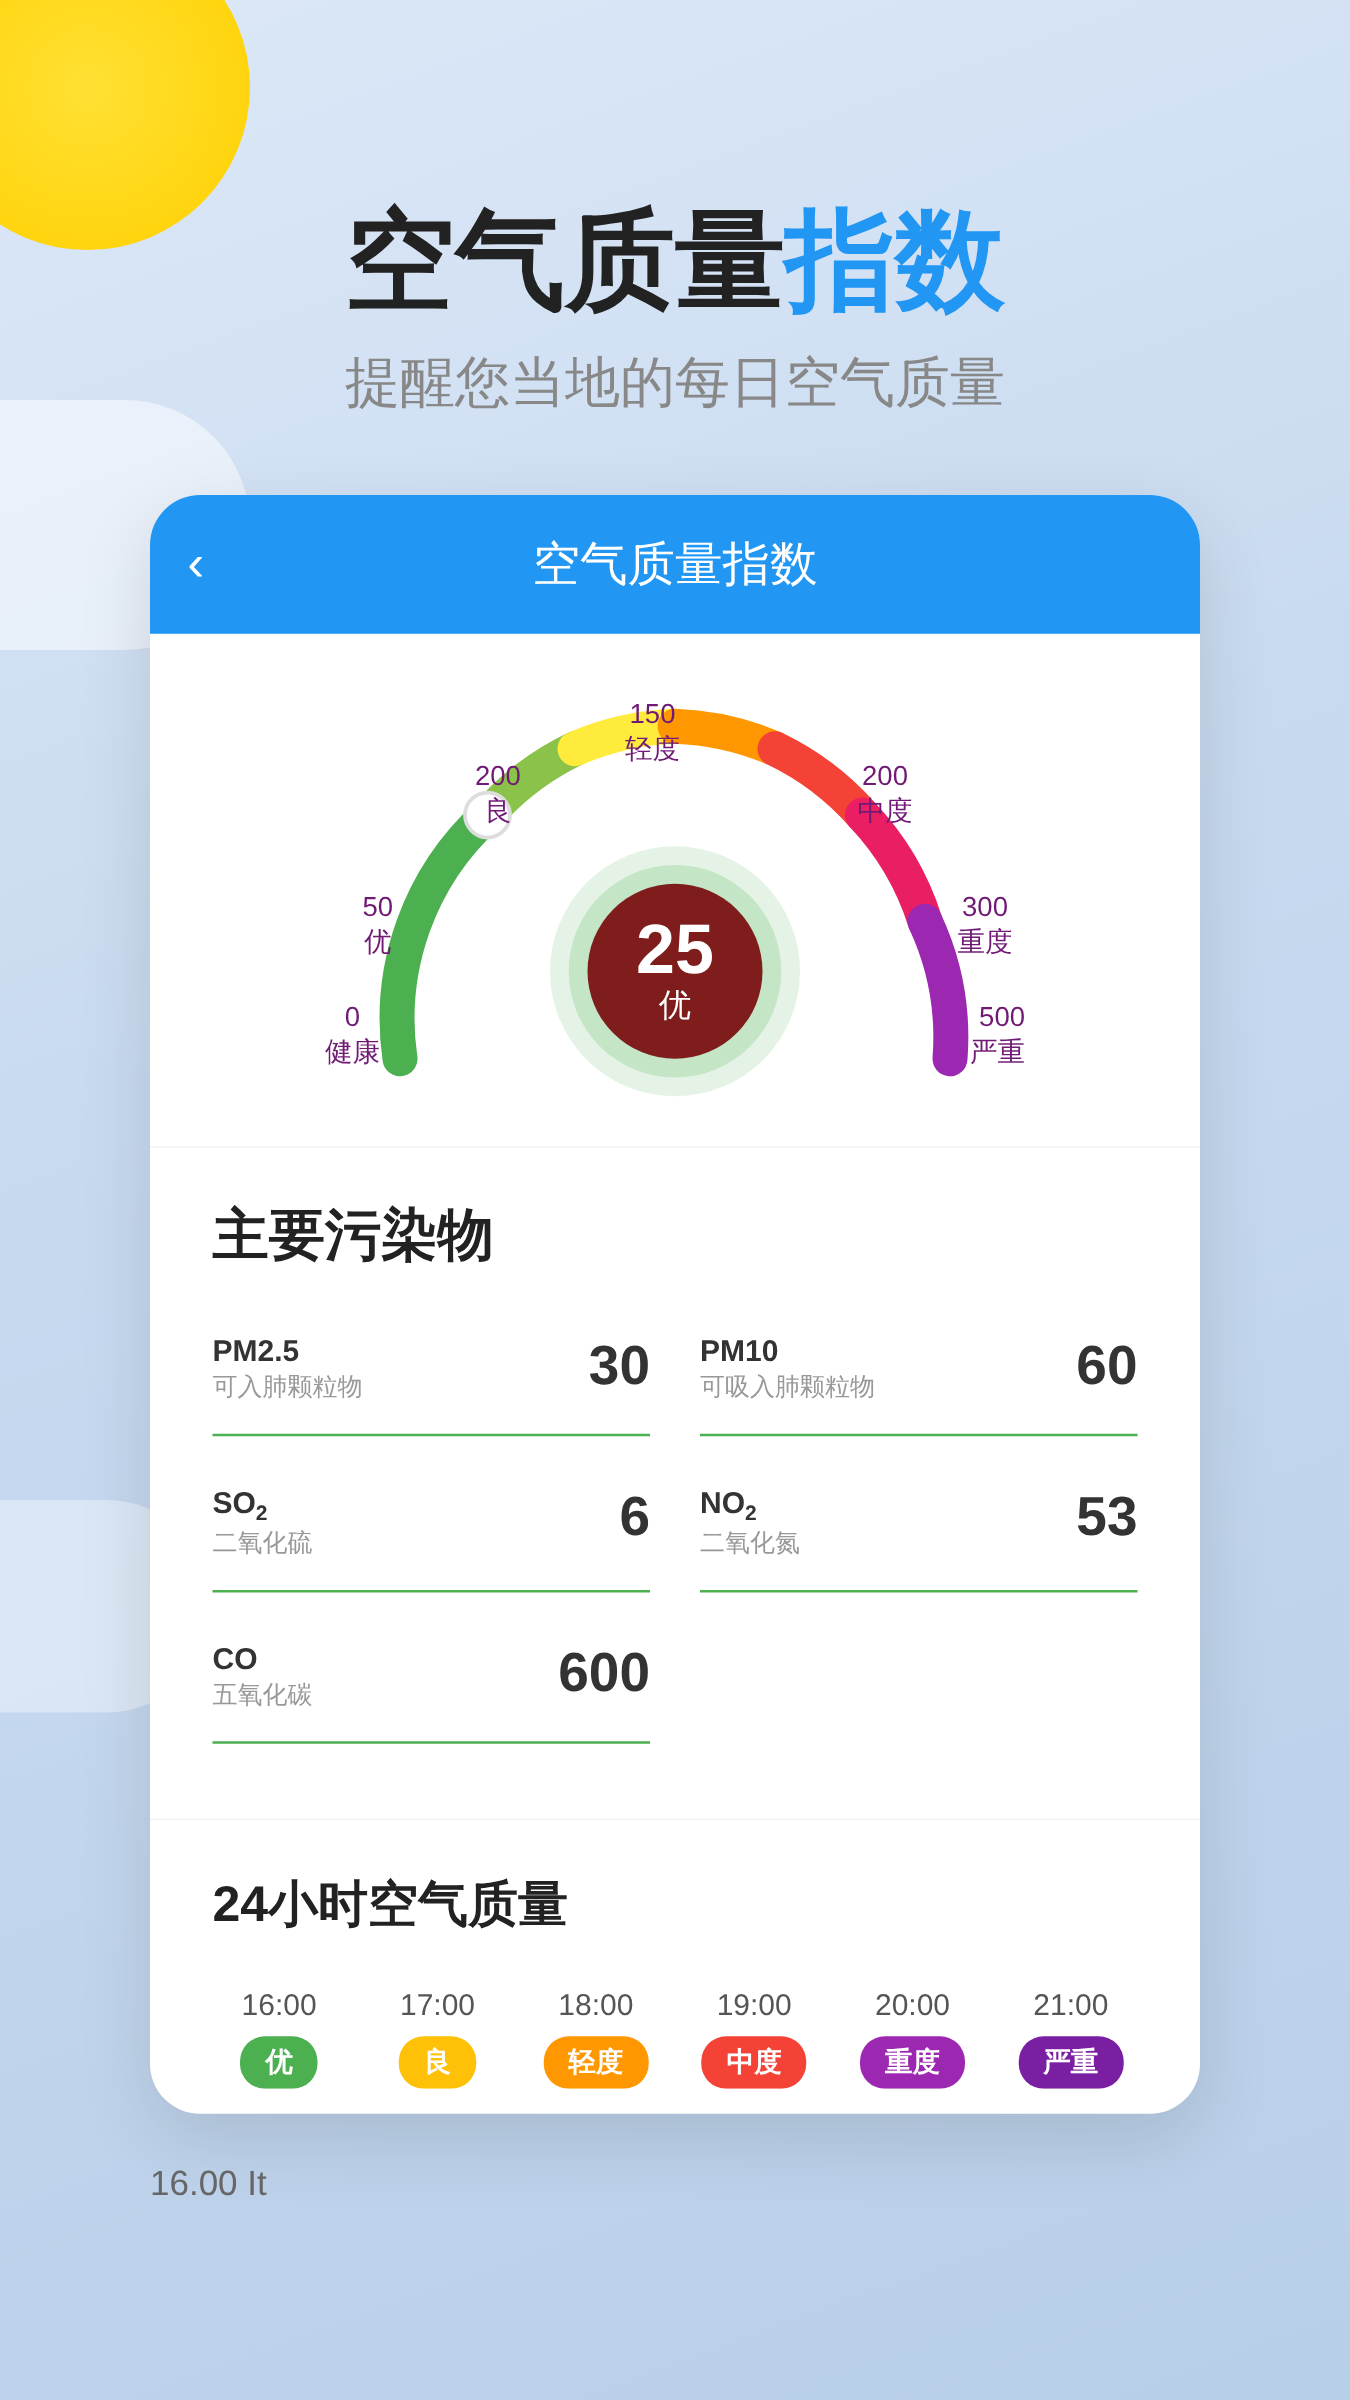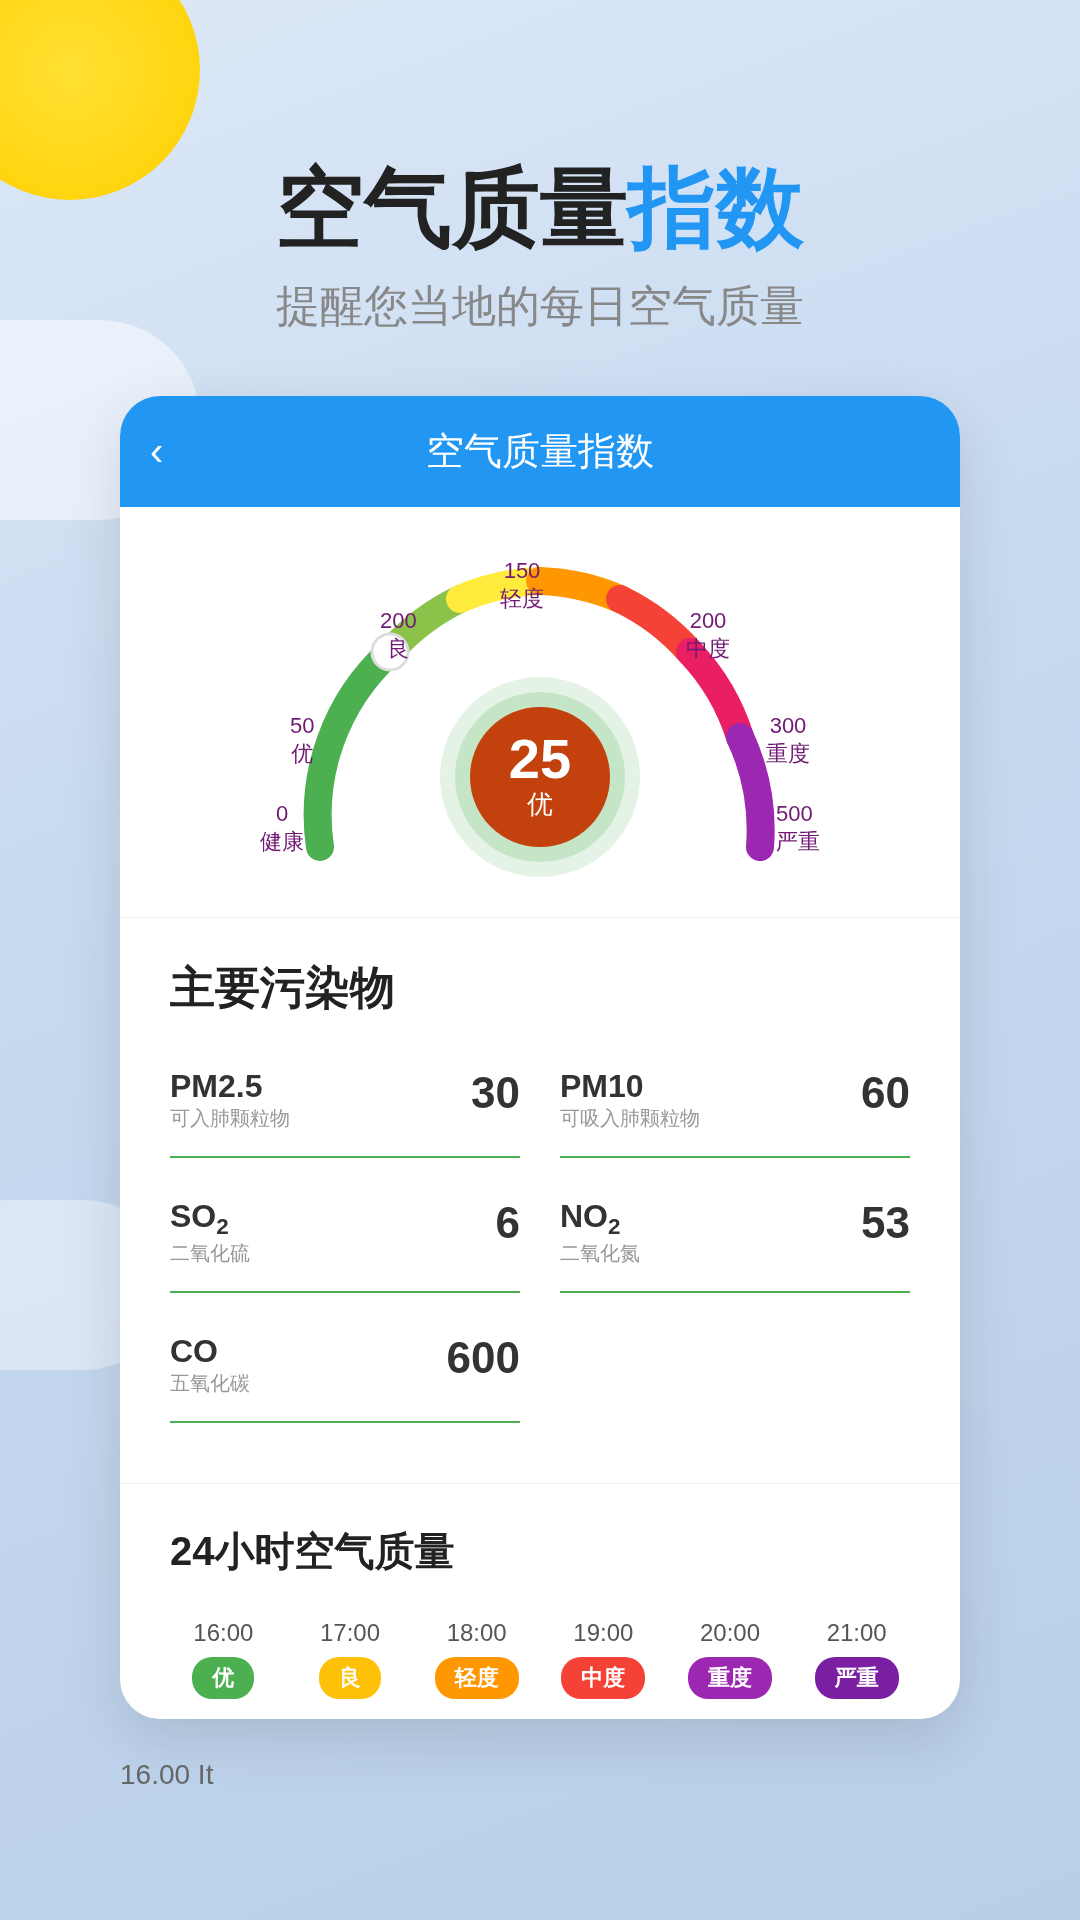--- a/index.html
+++ b/index.html
@@ -161,21 +161,21 @@
       border-radius: 50%;
       background: rgba(76, 175, 80, 0.2);
       display: flex;
       align-items: center;
       justify-content: center;
     }
     .gauge-center-inner {
       width: 140px;
       height: 140px;
       border-radius: 50%;
-      background: #c2410c;
+      background: #7f1d1d;
       display: flex;
       flex-direction: column;
       align-items: center;
       justify-content: center;
     }
     .gauge-value {
       color: white;
       font-size: 56px;
       font-weight: 900;
       line-height: 1;
@@ -217,21 +217,21 @@
       margin-bottom: 20px;
     }
     .pollutant-header {
       display: flex;
       justify-content: space-between;
       align-items: flex-start;
       margin-bottom: 4px;
     }
     .pollutant-name-group {}
     .pollutant-name {
-      font-size: 32px;
+      font-size: 24px;
       font-weight: 600;
       color: #333;
     }
     .pollutant-sub {
       font-size: 20px;
       color: #999;
     }
     .pollutant-value {
       font-size: 44px;
       font-weight: 700;
@@ -352,21 +352,21 @@
           <div class="gauge-label" style="right:90px;top:50px;text-align:center;">
             <div>200</div>
               <div>中度</div>
           </div>
 
           <div class="gauge-label" style="right:10px;top:155px;text-align:center;">
             <div>300</div>
               <div>重度</div>
           </div>
 
-          <div class="gauge-label" style="right:0px;bottom:20px;text-align:left;">
+          <div class="gauge-label" style="right:0px;bottom:20px;text-align:right;">
             <div>500</div>
               <div>严重</div>
           </div>
         </div>
 
         
         <div class="gauge-center">
           <div class="gauge-center-outer">
             <div class="gauge-center-mid">
               <div class="gauge-center-inner">

